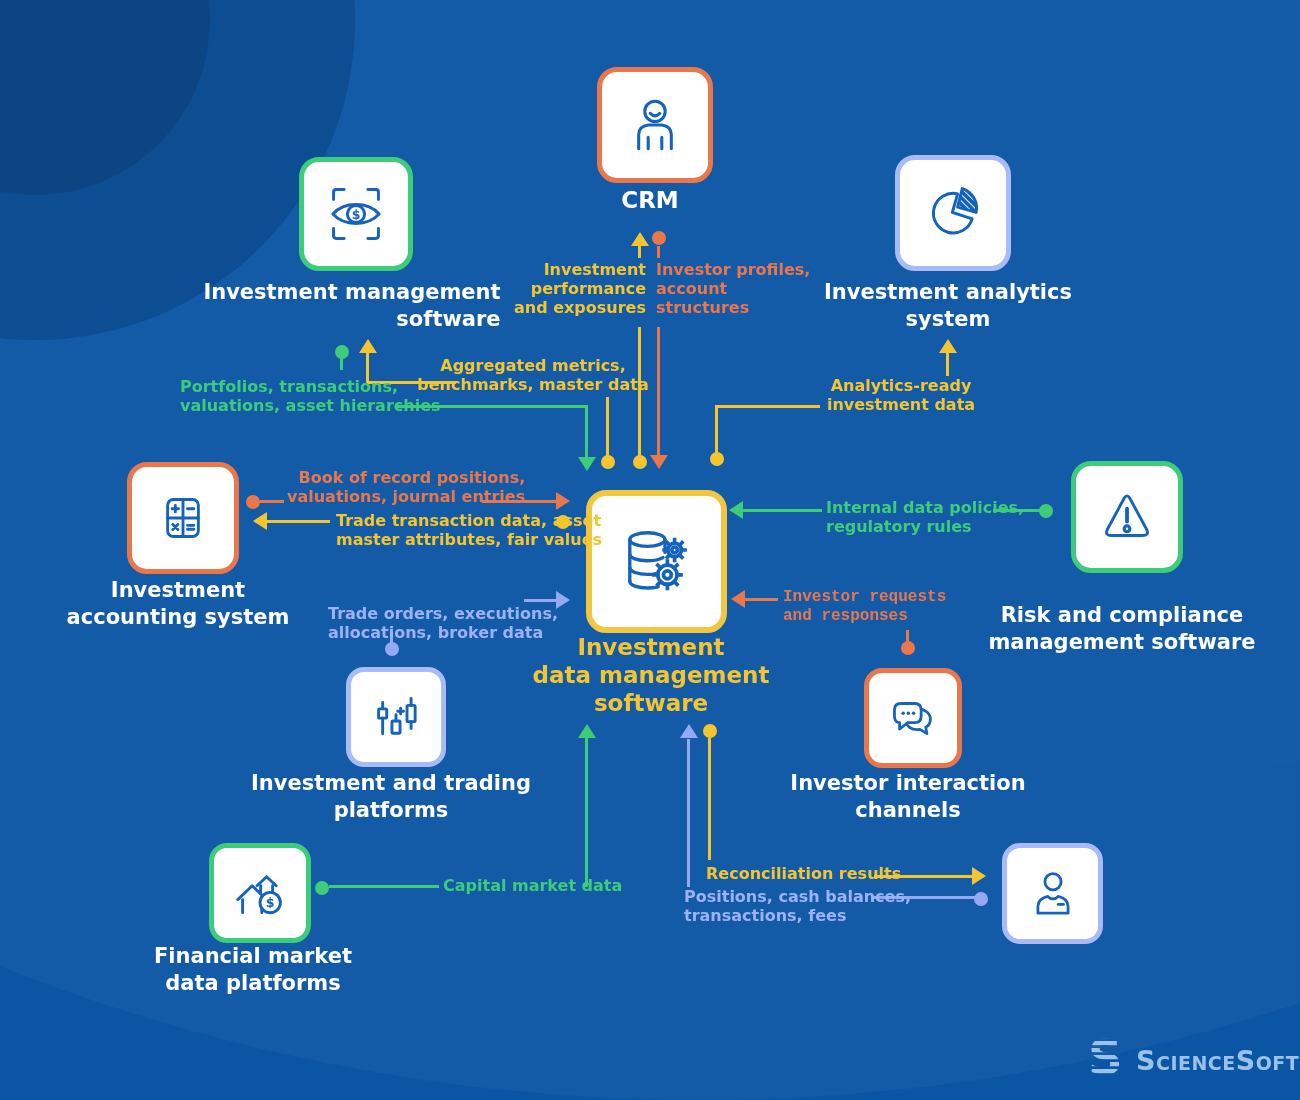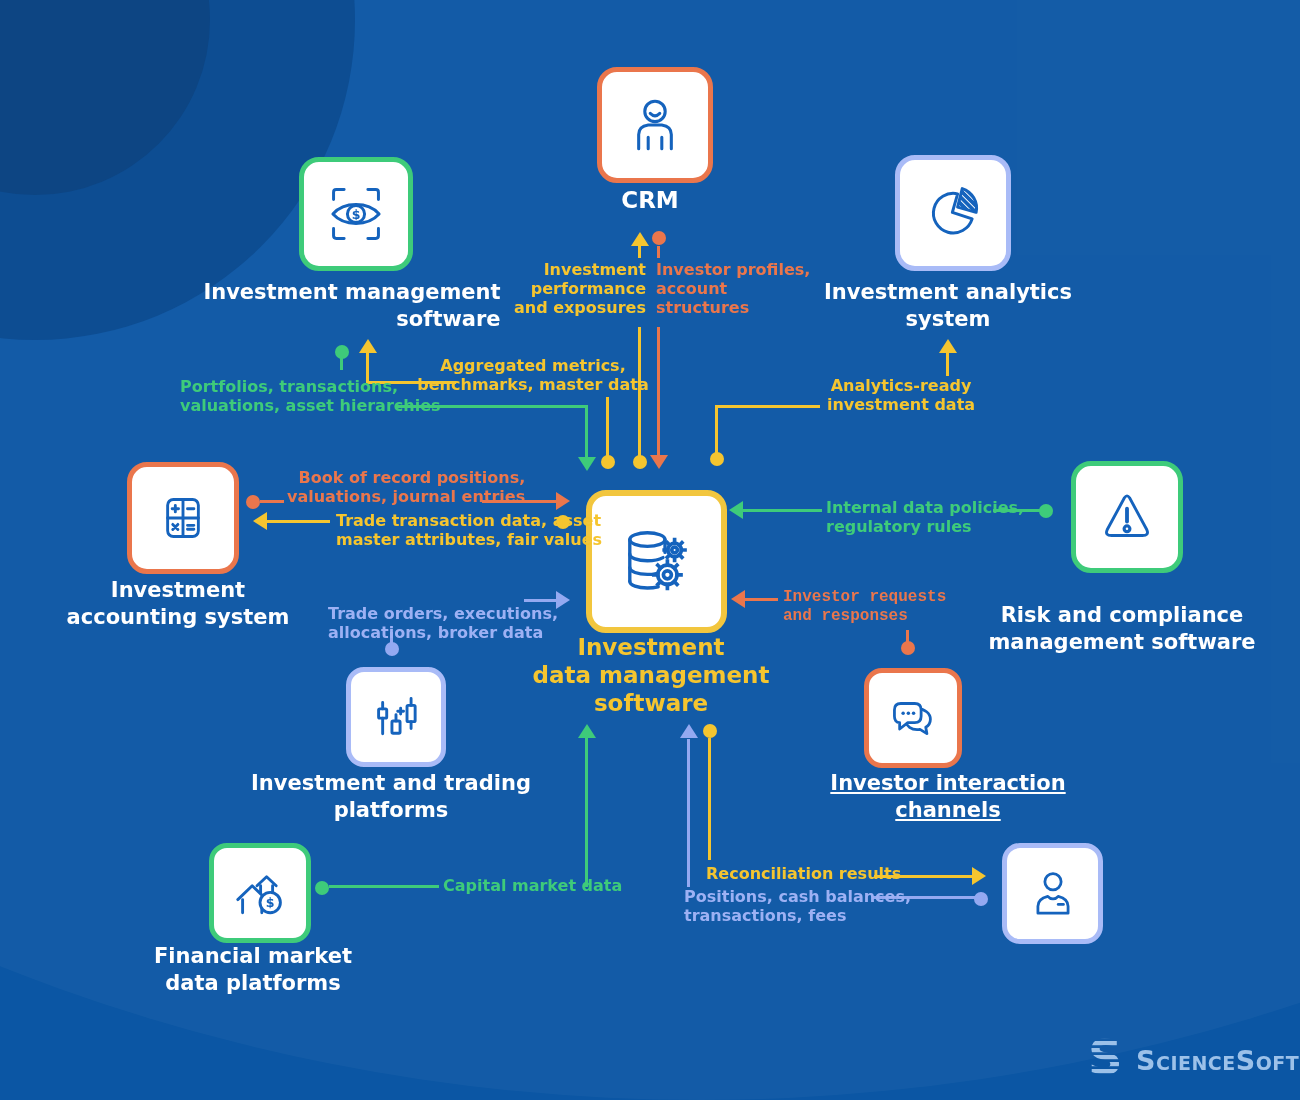--- a/index.html
+++ b/index.html
@@ -146,21 +146,21 @@
     <span>
       <svg width="58" height="58" viewBox="0 0 100 100" fill="none" stroke="#1563bd" stroke-width="4.8" stroke-linecap="round" stroke-linejoin="round">
         <path d="M57,34 C70,34 80,42 80,52 C80,58 77,63 72,66 L74,77 L62,69.5 C60.5,69.8 59,70 57,70 C47,70 39,64 37,56"></path>
         <path d="M29,25 H53 C61,25 64,29 64,36 V47 C64,54 61,58 53,58 H41 L27,69 L27,58 C21,58 18,54 18,47 V36 C18,29 21,25 29,25 Z" fill="#fff"></path>
         <circle cx="33" cy="42" r="3" fill="#1563bd" stroke="none"></circle>
         <circle cx="42" cy="42" r="3" fill="#1563bd" stroke="none"></circle>
         <circle cx="51" cy="42" r="3" fill="#1563bd" stroke="none"></circle>
       </svg>
     </span>
   </div>
-  <div class="node-lbl" style="left:948px;top:770px;text-decoration:underline;">Investor interaction
+  <div class="node-lbl" style="left:908px;top:770px;">Investor interaction
 channels</div>
 
   <div class="tile" style="left:209px;top:843px;width:92px;height:90px;border:5px solid #3ecb7a;border-radius:18px;">
     <span>
       <svg width="60" height="60" viewBox="0 0 100 100" fill="none" stroke="#1563bd" stroke-width="4.8" stroke-linecap="round" stroke-linejoin="round">
         <path d="M45,38 L61,23 L77,38"></path>
         <path d="M51,38 V50 M71,38 V50"></path>
         <path d="M13,61 L37,38 L61,61"></path>
         <path d="M21,61 V83 M53,61 V83"></path>
         <circle cx="67" cy="66" r="17" fill="#fff"></circle>

